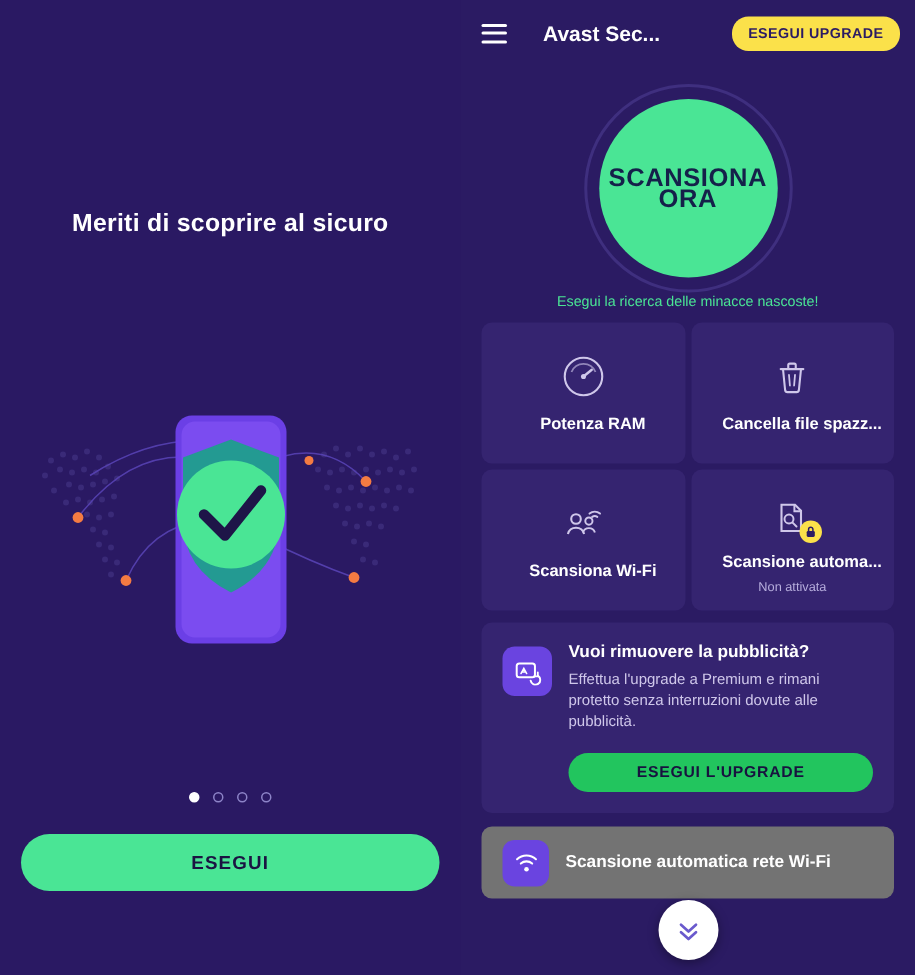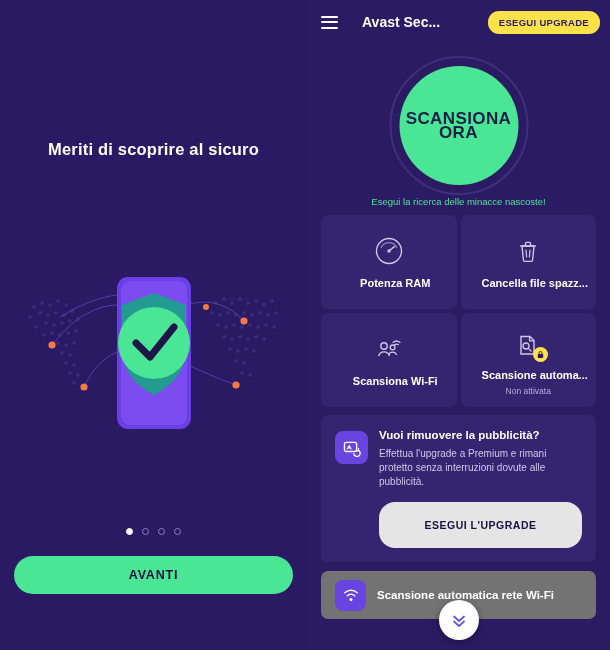--- a/index.html
+++ b/index.html
@@ -234,23 +234,23 @@
     margin-bottom: 6px;
   }
   .promo-text {
     color: #cfc7ea;
     font-size: 10px;
     line-height: 14px;
   }
   .promo-cta {
     margin-top: 13px;
     width: 100%;
-    height: 46px;
+    height: 26px;
     border-radius: 16px;
-    background: #e5e5e5;
+    background: #22c55e;
     color: #18123f;
     font-size: 10.5px;
     font-weight: bold;
     letter-spacing: .5px;
     border: none;
     cursor: pointer;
     display: flex; align-items: center; justify-content: center;
   }
 
   
@@ -407,21 +407,21 @@
       </svg>
     </div>
 
     <div class="dots">
       <div class="dot active"></div>
       <div class="dot"></div>
       <div class="dot"></div>
       <div class="dot"></div>
     </div>
 
-    <button class="avanti">AVANTI</button>
+    <button class="avanti">ESEGUI</button>
   </div>
 
   <div class="right">
 
     <div class="topbar">
       <div class="hamburger">
         <span></span>
           <span></span>
           <span></span>
       </div>

